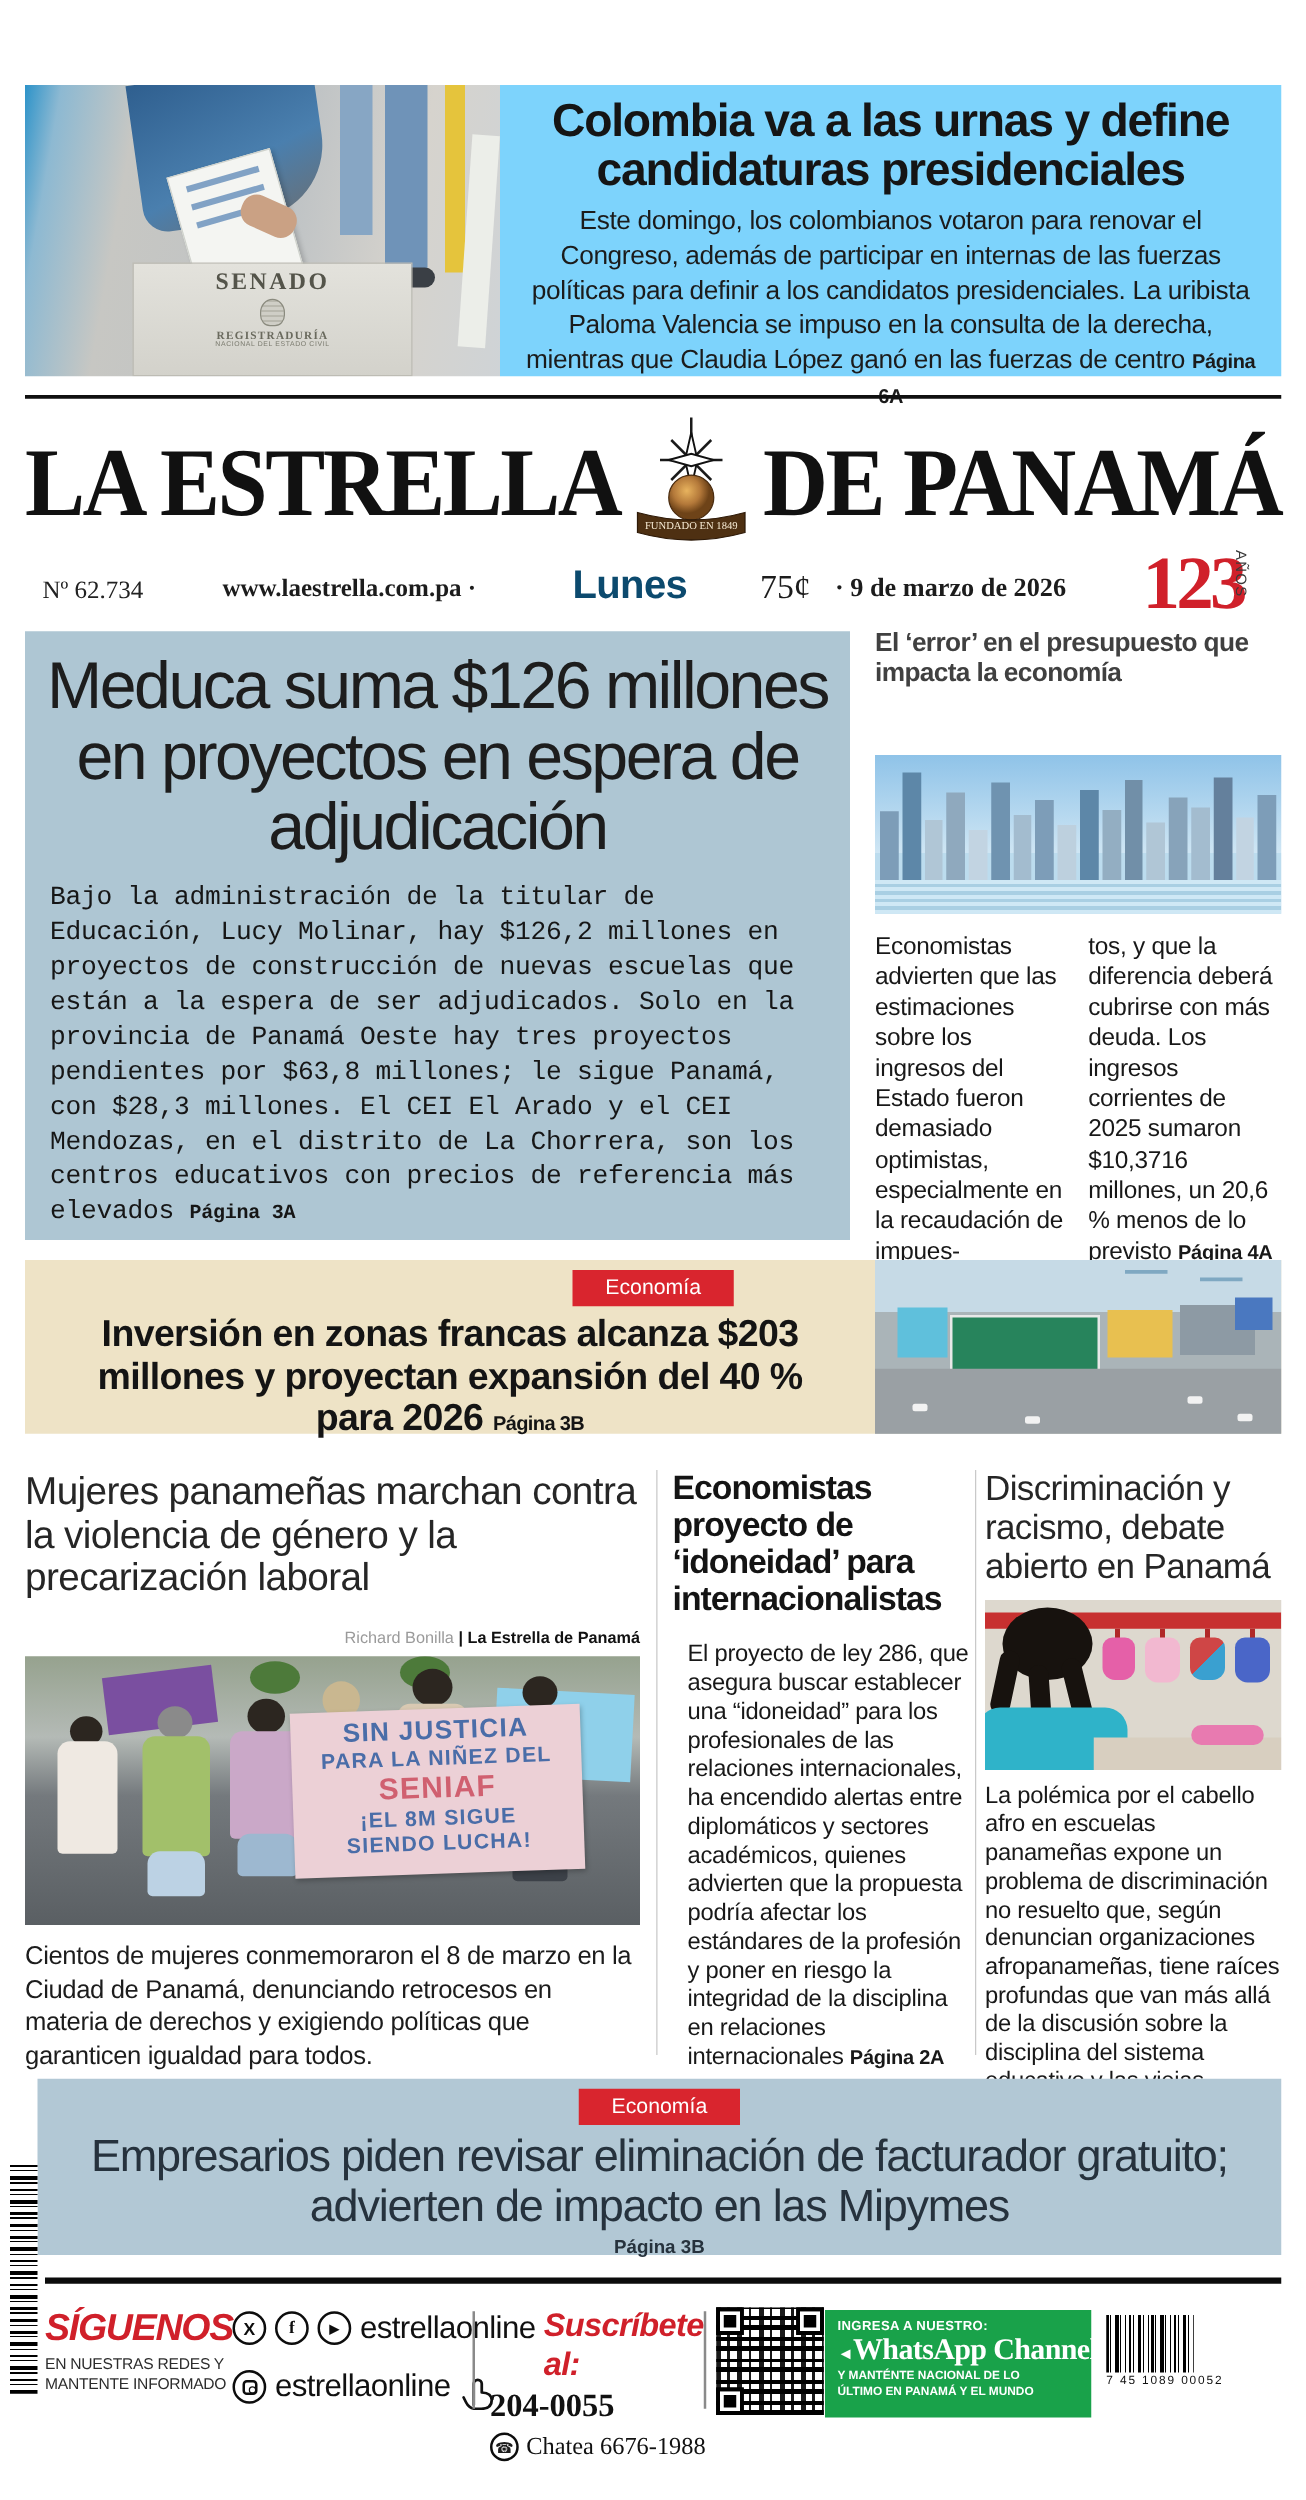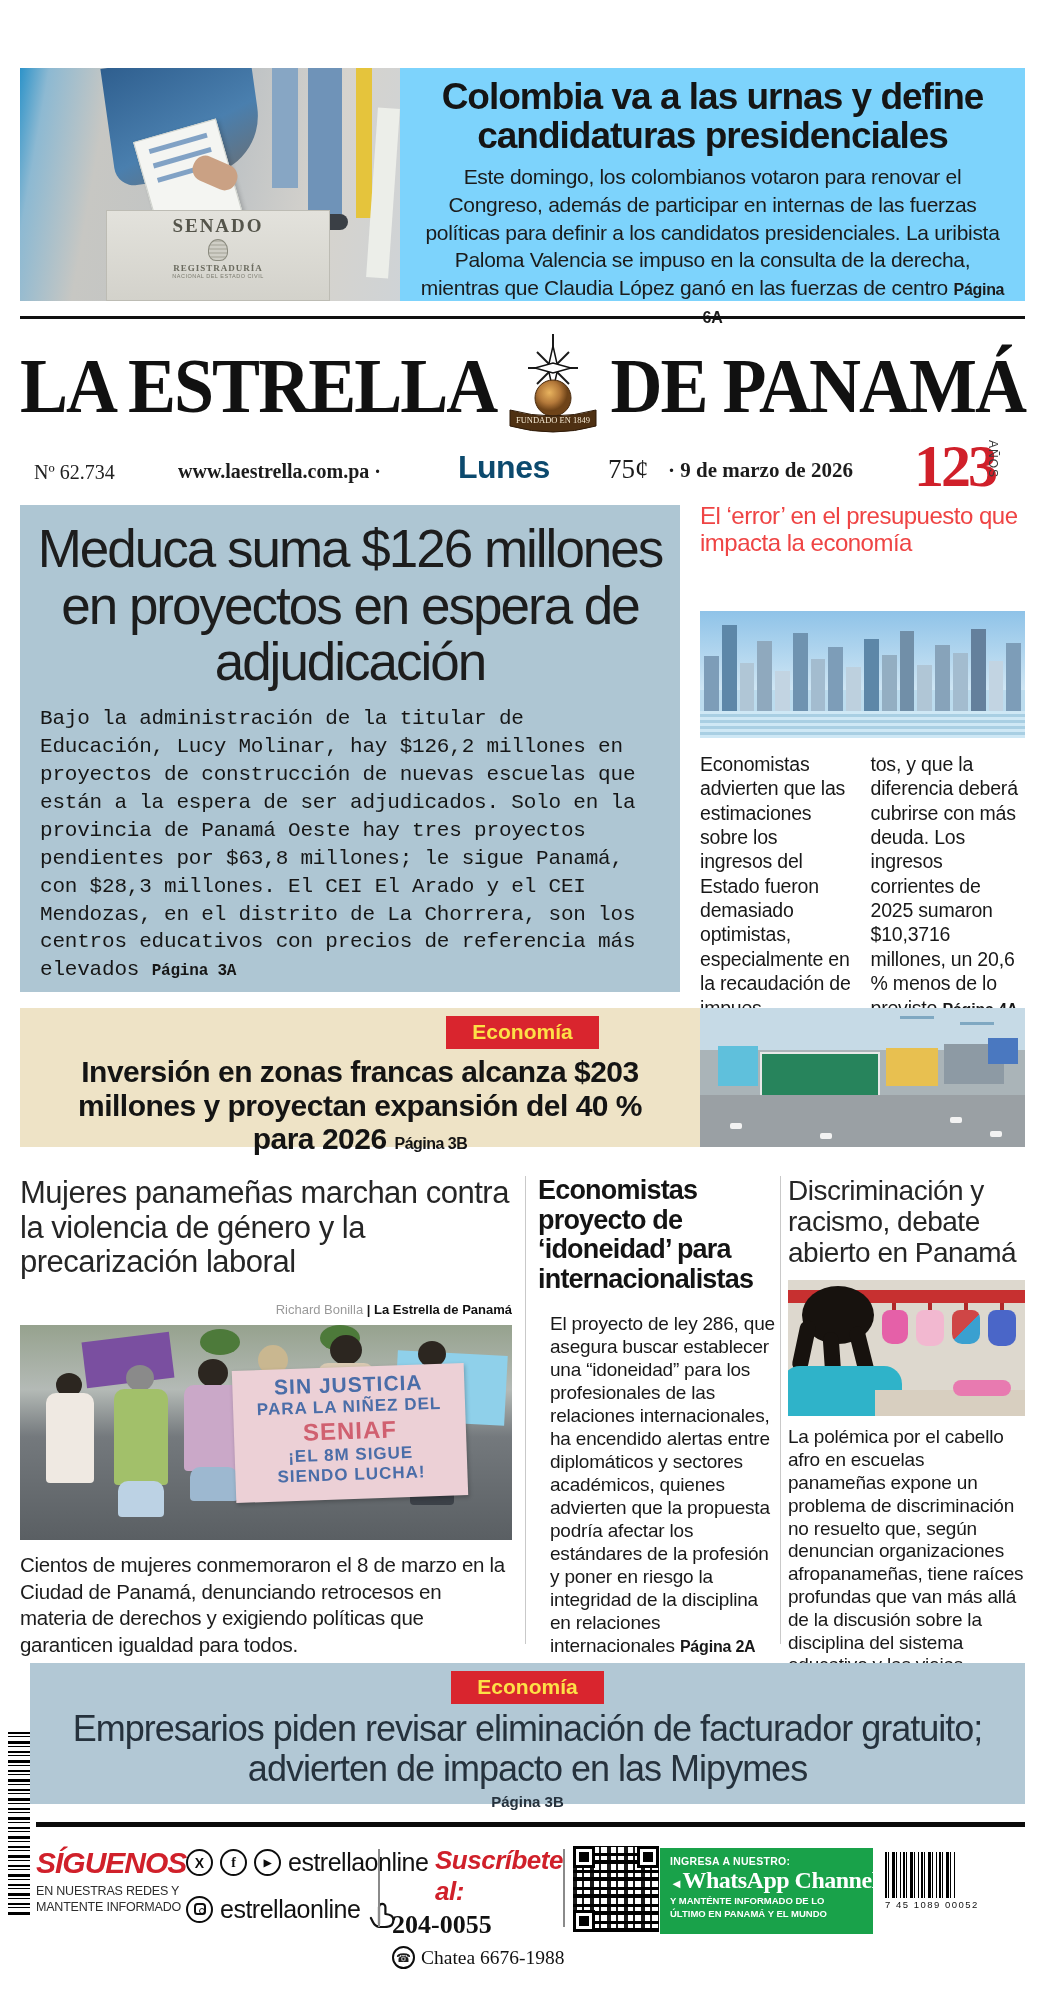--- a/index.html
+++ b/index.html
@@ -47,33 +47,33 @@
   .dl-years { position:absolute; left:894px; top:-16px; color:#d0202a; font-family:"Liberation Serif",serif; font-weight:bold; font-size:60px; letter-spacing:-3px; }
   .dl-anios { position:absolute; left:966px; top:-8px; font-size:12px; letter-spacing:1px; color:#3a3a3a; writing-mode:vertical-rl; }
 
   
   .lead-box { left:20px; top:505px; width:660px; height:487px; background:#aec6d3; }
   .lb-head { padding-top:16px; text-align:center; font-size:53px; line-height:1.07; letter-spacing:-2px; color:#1d1d1d; }
   .lb-body { text-align:left; padding:14px 20px 0 20px; font-size:21px; line-height:1.33; letter-spacing:-0.2px; color:#161616;font-family:Liberation Mono, monospace; }
 
   
   .budget { left:700px; top:503px; width:325px; }
-  .bg-head { font-size:24px; line-height:1.12; letter-spacing:-0.5px; color:#ef4444; }
+  .bg-head { font-size:21px; line-height:1.12; letter-spacing:-0.5px; color:#404040;font-weight:bold; }
   .photo-sky { margin-top:54px; width:325px; height:127px; position:relative; overflow:hidden;
     background:linear-gradient(180deg,#8fc3e8 0%,#cfe6f4 62%,#bcdcee 62%,#bcdcee 100%); }
   .sky-row { position:absolute; left:0; bottom:27px; width:100%; height:80px; display:flex; align-items:flex-end; gap:3px; padding:0 4px; }
   .sky-row div { flex:1; }
   .sky-water { position:absolute; left:0; bottom:0; width:100%; height:27px;
     background:repeating-linear-gradient(180deg,#cfe8f5 0 3px,#a9cfe3 3px 6px); }
   .bg-cols { margin-top:14px; display:flex; gap:16px; }
   .bg-col { flex:1; font-size:19.5px; line-height:1.25; letter-spacing:-0.2px; color:#181818; }
 
   
   .zonas { left:20px; top:1008px; width:1005px; height:139px; background:#eee3c6; }
-  .badge { display:table; margin:8px auto 0; background:#d9252e; color:#fde047; font-weight:bold; font-size:21px; padding:4px 26px 5px; }
+  .badge { display:table; margin:8px auto 0; background:#d9252e; color:#ffffff; font-weight:normal; font-size:17px; padding:4px 26px 5px; }
   .zn-head { width:680px; text-align:center; font-size:30px; font-weight:bold; letter-spacing:-0.5px; line-height:1.12; margin-top:6px; padding:0 34px; color:#141414; }
   .photo-zone { position:absolute; right:0; top:0; width:325px; height:139px; overflow:hidden; background:linear-gradient(180deg,#c6dae6 0 42px,#aab4b8 42px 100%); }
   .zn-b1 { position:absolute; left:60px; top:44px; width:120px; height:46px; background:#27845c; border:2px solid #e8e8e8; }
   .zn-b2 { position:absolute; left:18px; top:38px; width:40px; height:40px; background:#5fc0dc; }
   .zn-b3 { position:absolute; left:186px; top:40px; width:52px; height:38px; background:#e8c050; }
   .zn-b4 { position:absolute; left:244px; top:36px; width:60px; height:40px; background:#8d9aa4; }
   .zn-b5 { position:absolute; left:288px; top:30px; width:30px; height:26px; background:#4a78c0; }
   .zn-road { position:absolute; left:0; bottom:0; width:100%; height:52px; background:#9aa0a4; }
   .zn-car { position:absolute; width:12px; height:6px; background:#f2f2f2; border-radius:2px; }
   .zn-crane { position:absolute; top:8px; width:34px; height:3px; background:#7fa8c2; }
@@ -431,21 +431,21 @@
       <div class="qf tr"></div>
       <div class="qf bl"></div>
   </div>
 
   <div class="abs green-box">
     <div class="gb-top">INGRESA A NUESTRO:</div>
     <div class="gb-title">
       <span class="gb-arrow">◄</span><span>WhatsApp Channel</span>
     </div>
     <div class="gb-sub">
-      <div>Y MANTÉNTE INFORMADO DE LO</div>
+      <div>Y MANTÉNTE NACIONAL DE LO</div>
       <div>ÚLTIMO EN PANAMÁ Y EL MUNDO</div>
     </div>
   </div>
 
   <div class="abs barcode-r">
     <div class="bc-bars"></div>
     <div class="bc-digits">7 45 1089 00052</div>
   </div>
 
 </div>

